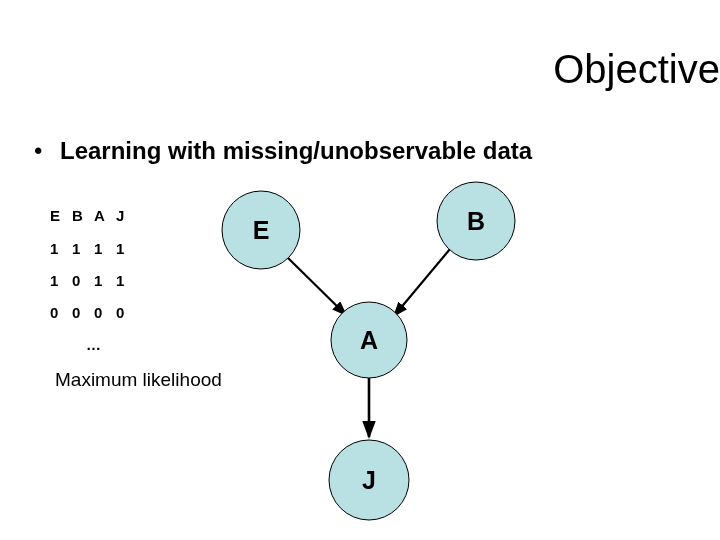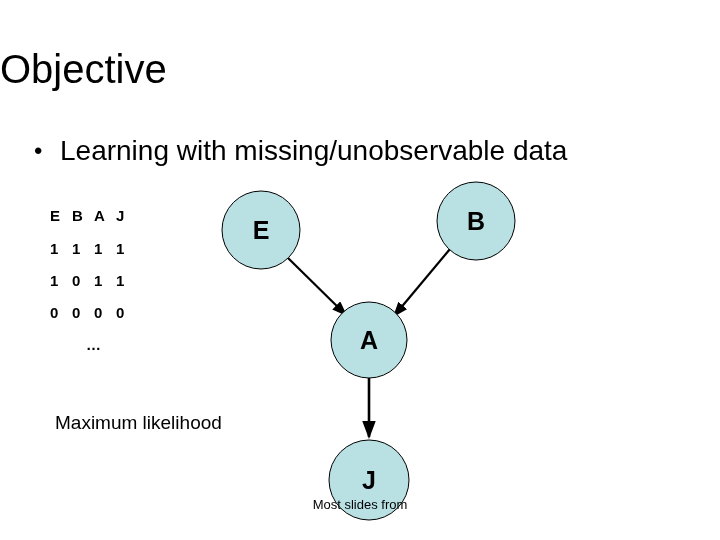--- a/index.html
+++ b/index.html
@@ -16,21 +16,21 @@
     font-family: "Liberation Sans", sans-serif;
     color: #000000;
   }
 
   
   #slide-title {
     position: absolute;
     left: 0;
     top: 46px;
     width: 720px;
-    text-align: left;
+    text-align: right;
     font-size: 40px;
     line-height: 46px;
     font-weight: 400;
     color: #000000;
     white-space: nowrap;
   }
 
   
   #bullet-row {
     position: absolute;
@@ -43,23 +43,24 @@
     line-height: 34px;
   }
   #bullet-marker {
     width: 26px;
     flex: 0 0 26px;
     text-align: left;
     font-size: 24px;
     line-height: 34px;
   }
   #bullet-text {
-    font-size: 28px;
+    font-size: 24px;
     line-height: 34px;
     white-space: nowrap;
+    font-weight: bold;
   }
 
   
   #data-table {
     position: absolute;
     left: 50px;
     top: 208px;
     font-size: 15px;
     line-height: 15px;
   }
@@ -84,21 +85,21 @@
     padding-bottom: 0;
     text-align: center;
     font-weight: 700;
     letter-spacing: 1px;
   }
 
   
   #ml-caption {
     position: absolute;
     left: 55px;
-    top: 412px;
+    top: 369px;
     font-size: 19px;
     line-height: 22px;
     white-space: nowrap;
   }
 
   
   #graph {
     position: absolute;
     left: 0;
     top: 0;
@@ -201,16 +202,15 @@
         <text class="node-label" x="369" y="349" text-anchor="middle">A</text>
       </g>
       <g>
         <circle cx="369" cy="480" r="40" fill="#b9e0e3" stroke="#000000" stroke-width="1"></circle>
         <text class="node-label" x="369" y="489" text-anchor="middle">J</text>
       </g>
     </g>
   </svg>
 
   <div id="footer-credit">
-    <div>Most slides from</div>
   </div>
 
 </div>
 
 </body></html>

